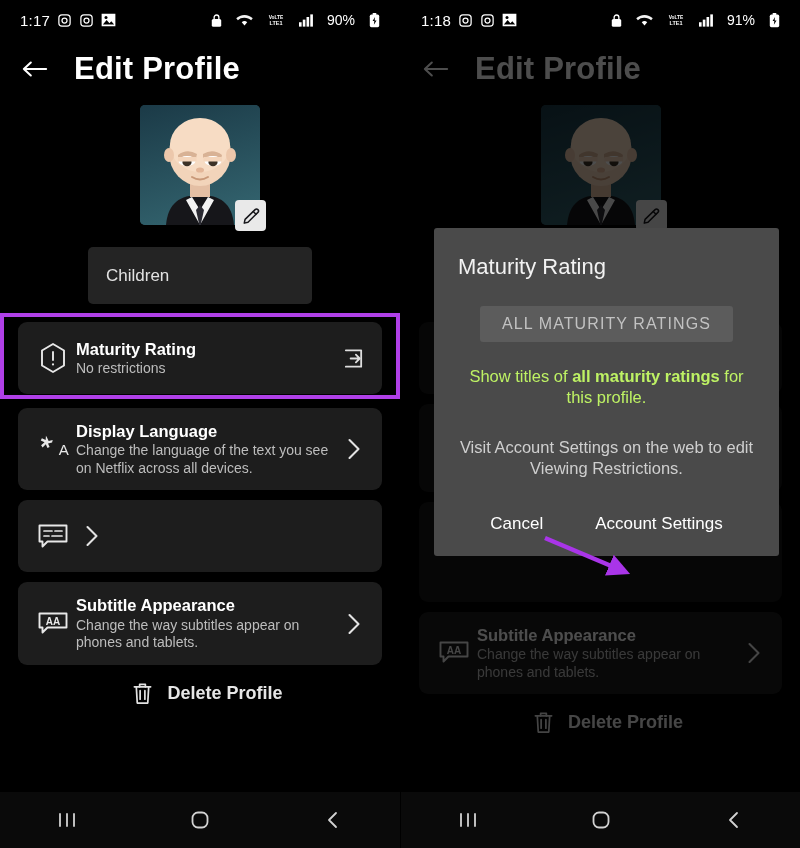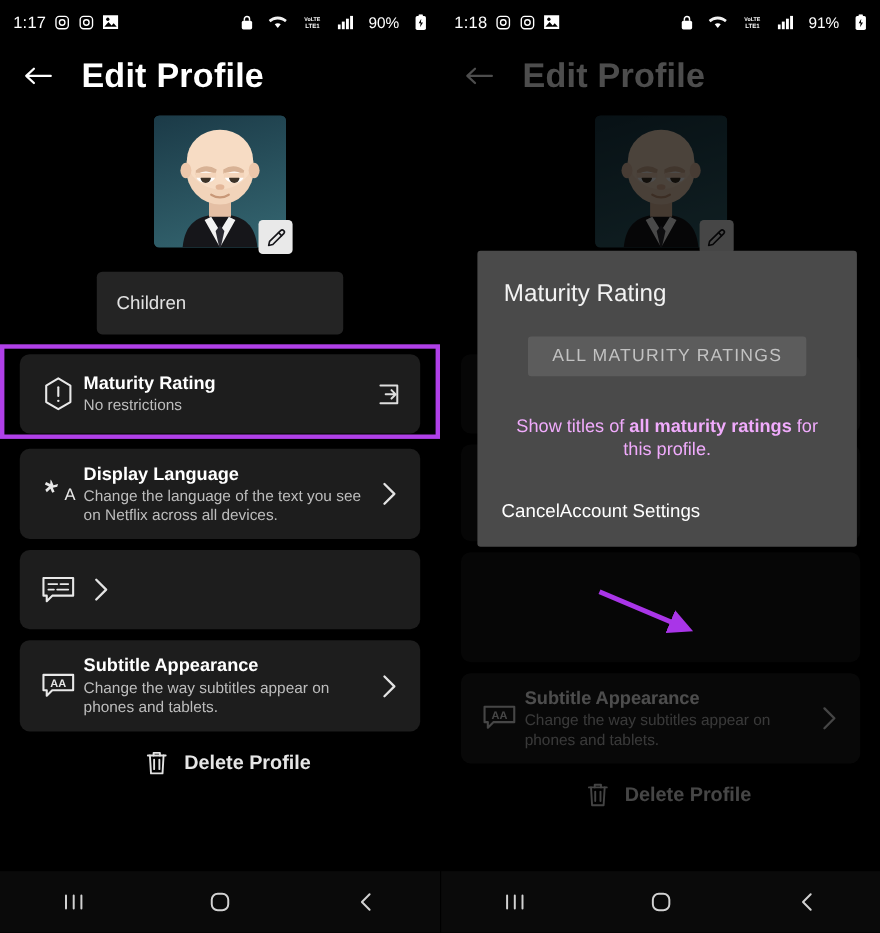--- a/index.html
+++ b/index.html
@@ -15,21 +15,21 @@
     width: 400px; height: 848px;
     background: #000;
     overflow: hidden;
   }
   .phone.right { border-left: 1px solid #000; }
 
   
   .statusbar {
     height: 40px;
     display: flex; align-items: center;
-    padding: 0 12px;
+    padding: 0 20px;
     color: #fff;
   }
   .sb-left { display: flex; align-items: center; gap: 7px; }
   .sb-time { font-size: 15px; letter-spacing: .2px; }
   .sb-right { margin-left: auto; display: flex; align-items: center; gap: 14px; }
   .sb-batt-text { font-size: 14px; }
   .ico { display: inline-block; line-height: 0; }
   .ico svg { display: block; }
 
   
@@ -147,30 +147,30 @@
     background: #5c5c5c;
     color: #c2c2c2;
     font-size: 16px;
     letter-spacing: 1.1px;
     padding: 9px 22px;
     border: none;
     border-radius: 3px;
     font-family: "Liberation Sans", sans-serif;
   }
   .dlg-desc {
-    color: #f0abfc; font-size: 16.5px; text-align: center;
-    margin-top: 36px; line-height: 1.3;
+    color: #bef264; font-size: 16.5px; text-align: center;
+    margin-top: 24px; line-height: 1.3;
   }
   .dlg-desc b { font-weight: bold; }
   .dlg-note {
     color: #cfcfcf; font-size: 16.5px; text-align: center;
     margin-top: 28px; line-height: 1.3;
   }
   .dlg-actions {
-    display: flex; justify-content: flex-start; 
+    display: flex; justify-content: center; gap: 52px;
     margin-top: 34px;
   }
   .dlg-btn {
     color: #fff; font-size: 17px; background: none; border: none;
     font-family: "Liberation Sans", sans-serif; cursor: pointer;
   }
 
   .arrow-anno {
     position: absolute;
     left: 540px; top: 534px;
@@ -564,20 +564,21 @@
       </span>
       <span class="delete-label">Delete Profile</span>
     </div>
 
     <div class="dialog">
       <div class="dlg-title">Maturity Rating</div>
       <button class="dlg-chip">ALL MATURITY RATINGS</button>
       <div class="dlg-desc">
         <span>Show titles of </span><b>all maturity ratings</b><span> for this profile.</span>
       </div>
+      <div class="dlg-note">Visit Account Settings on the web to edit Viewing Restrictions.</div>
       <div class="dlg-actions">
         <button class="dlg-btn">Cancel</button>
         <button class="dlg-btn">Account Settings</button>
       </div>
     </div>
 
     <div class="navbar">
       <div class="nav-btn">
         <svg width="22" height="22" viewBox="0 0 22 22" fill="none" stroke="#d2d2d2" stroke-width="1.8" stroke-linecap="round">
           <path d="M4 5v12M11 5v12M18 5v12"></path>

